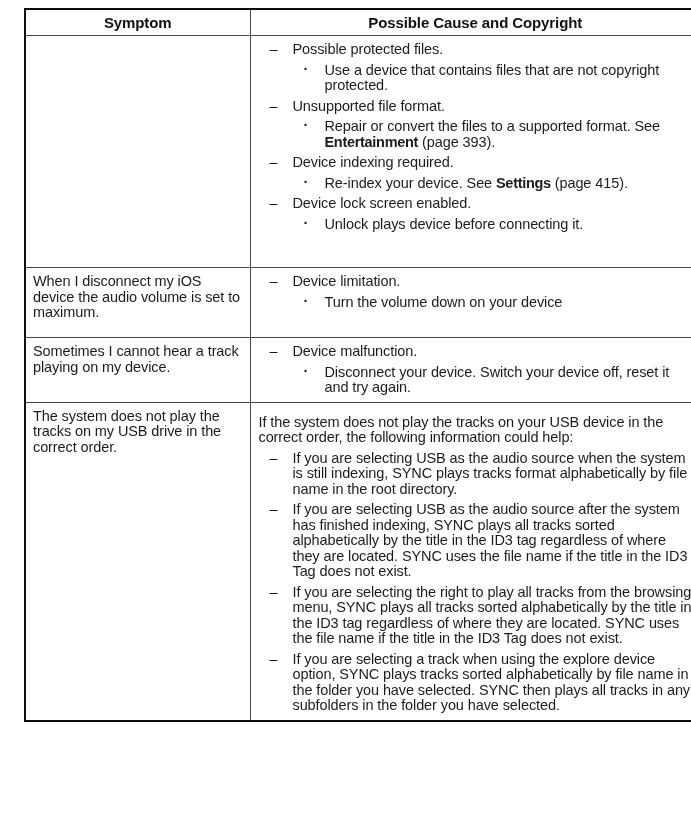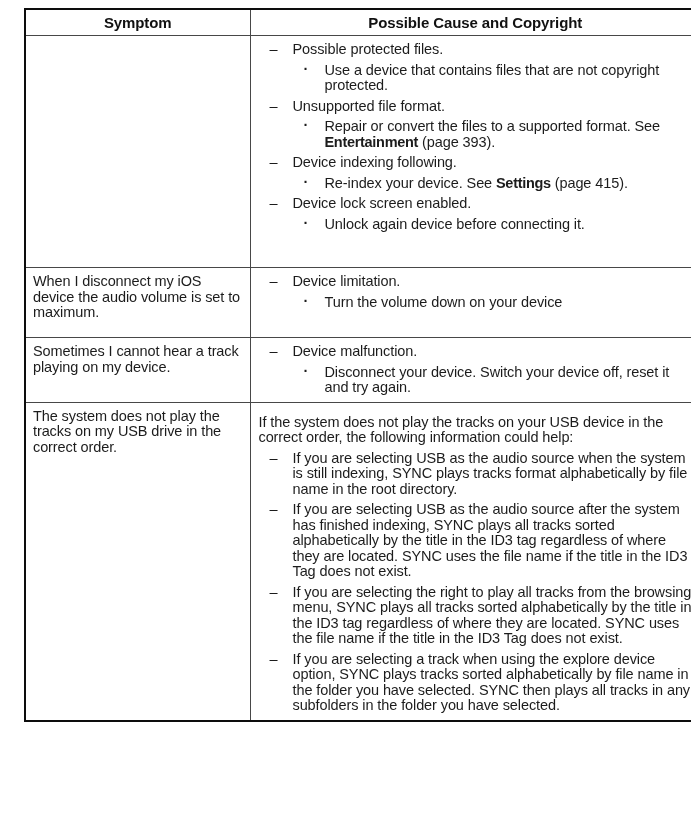--- a/index.html
+++ b/index.html
@@ -51,24 +51,24 @@
       </tr>
     </thead>
     <tbody id="tbody">
         <tr>
           <td class="symptom-cell"></td>
           <td class="cause-cell">
             <div class="dash-item"><span class="marker">–</span><span>Possible protected files.</span></div>
             <div class="dot-item"><span class="marker">·</span><span>Use a device that contains files that are not copy­right protected.</span></div>
             <div class="dash-item"><span class="marker">–</span><span>Unsupported file format.</span></div>
             <div class="dot-item"><span class="marker">·</span><span>Repair or convert the files to a supported format. See <b>Entertainment</b> (page 393).</span></div>
-            <div class="dash-item"><span class="marker">–</span><span>Device indexing following.</span></div>
+            <div class="dash-item"><span class="marker">–</span><span>Device indexing required.</span></div>
             <div class="dot-item"><span class="marker">·</span><span>Re-index your device.  See <b>Settings</b> (page 415).</span></div>
             <div class="dash-item"><span class="marker">–</span><span>Device lock screen enabled.</span></div>
-            <div class="dot-item"><span class="marker">·</span><span>Unlock again device before connecting it.</span></div>
+            <div class="dot-item"><span class="marker">·</span><span>Unlock plays device before connecting it.</span></div>
           </td>
         </tr>
         <tr>
           <td class="symptom-cell">When I disconnect my iOS device the audio volume is set to maximum.</td>
           <td class="cause-cell">
             <div class="dash-item"><span class="marker">–</span><span>Device limitation.</span></div>
             <div class="dot-item"><span class="marker">·</span><span>Turn the volume down on your device</span></div>
           </td>
         </tr>
         <tr>

